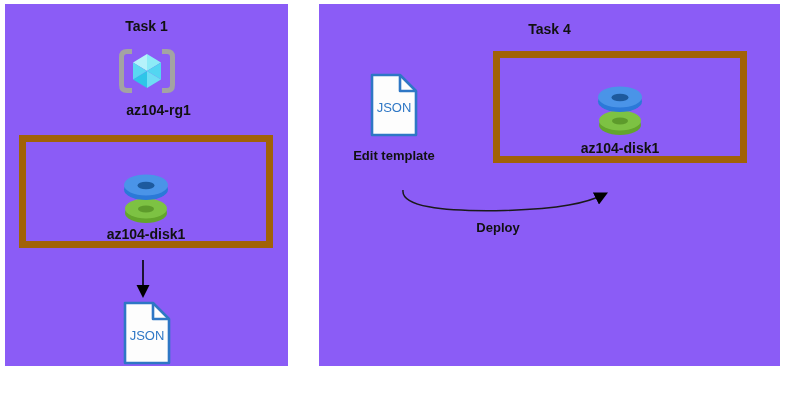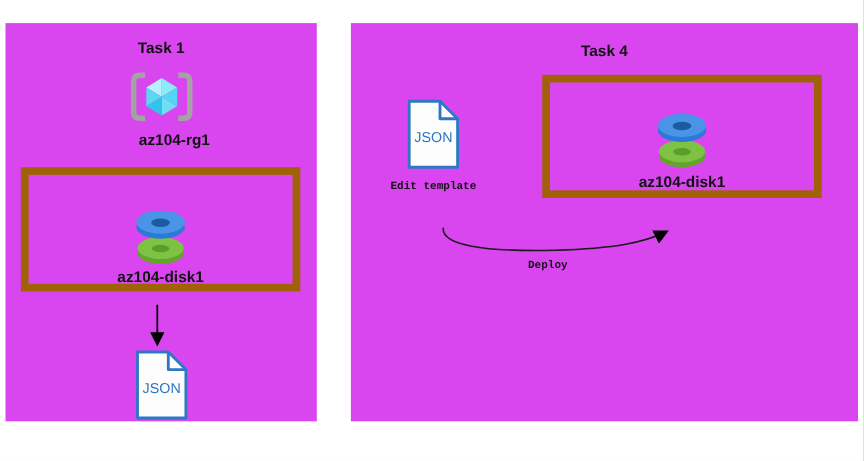--- a/index.html
+++ b/index.html
@@ -1,31 +1,31 @@
 <!DOCTYPE html>
 <html><head>
 <meta charset="utf-8">
 <style>
   html, body { margin:0; padding:0; background:#ffffff; }
   body { width:785px; height:419px; font-family:"Liberation Sans", sans-serif; }
   .stage { position:relative; width:785px; height:419px; overflow:hidden; }
 
-  .panel { position:absolute; top:21px; height:362px; background:#d946ef; }
+  .panel { position:absolute; top:4px; height:362px; background:#8b5cf6; }
   .panel-left  { left:5px;   width:283px; }
   .panel-right { left:319px; width:461px; }
 
   .panel-title {
     position:absolute; left:0; width:100%; text-align:center;
     font-size:14px; font-weight:bold; color:#111;
   }
   .label {
     position:absolute; left:0; width:100%; text-align:center;
     font-size:14px; font-weight:bold; color:#111;
   }
-  .action-label { font-size:10px;font-family:Liberation Mono, monospace; }
+  .action-label { font-size:13px; }
 
   .inner-box {
     position:absolute; border:7px solid #a16207; background:transparent;
     box-sizing:border-box;
   }
 
   .abs { position:absolute; }
   .center-x { left:50%; transform:translateX(-50%); }
 
   svg { display:block; }

